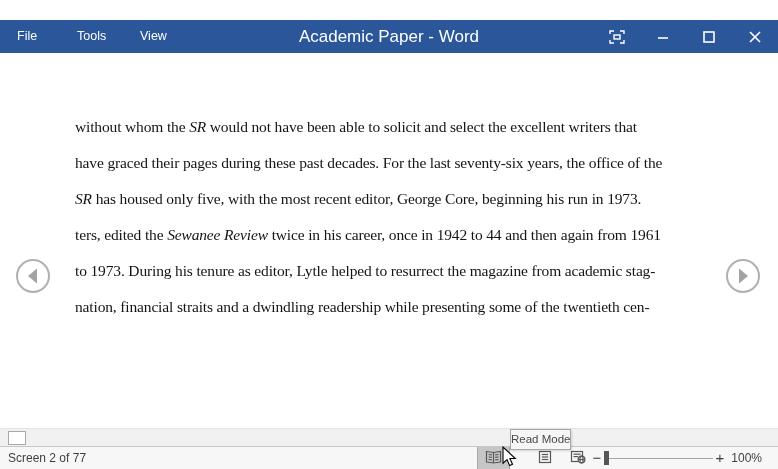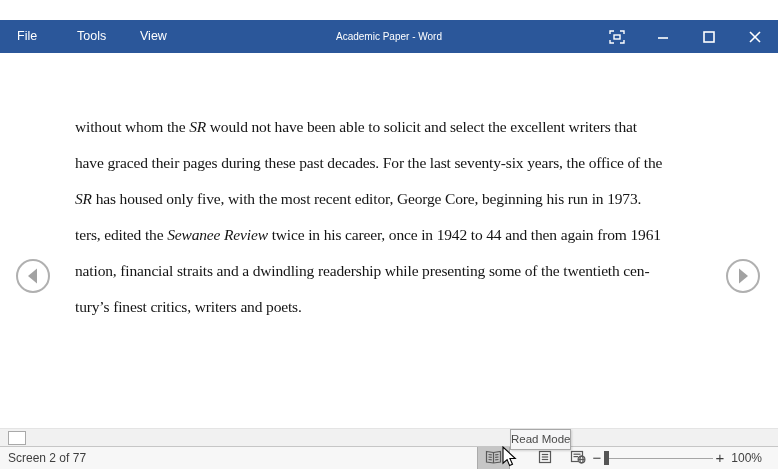--- a/index.html
+++ b/index.html
@@ -8,21 +8,21 @@
   .app { position:relative; width:778px; height:469px; background:#fff; overflow:hidden; }
 
   
   .titlebar { position:absolute; left:0; top:0; width:778px; height:33px; background:#2B579A;margin-top:20px; }
   .menu-item { position:absolute; top:0; height:33px; line-height:33px; color:#fff;
                font-size:12.5px; cursor:default; }
   .menu-file  { left:17px; }
   .menu-tools { left:77px; }
   .menu-view  { left:140px; }
   .win-title { position:absolute; left:0; right:0; top:0; height:33px; line-height:33px;
-               text-align:center; color:#fff; font-size:10px; }
+               text-align:center; color:#fff; font-size:17px; }
   .win-controls { position:absolute; right:0; top:0; height:33px; display:flex; }
   .win-btn { width:46px; height:33px; display:flex; align-items:center; justify-content:center; }
   .win-btn svg { display:block; }
 
   
   .content { position:absolute; left:0; top:33px; width:778px; height:323px; background:#fff;margin-top:44px; }
   .doc-text { position:absolute; left:75px; top:32px; width:650px;
               font-family:"Liberation Serif", serif; font-size:15.5px; letter-spacing:-0.15px;
               color:#141414; }
   .doc-line { height:36px; line-height:36px; white-space:nowrap; }
@@ -116,22 +116,22 @@
       </div>
     </div>
   </div>
 
   <div class="content">
     <div class="doc-text">
         <div class="doc-line"><span>without whom the </span><span class="ital">SR</span><span> would not have been able to solicit and select the excellent writers that</span></div>
         <div class="doc-line"><span>have graced their pages during these past decades. For the last seventy-six years, the office of the</span></div>
         <div class="doc-line"><span class="ital">SR</span><span> has housed only five, with the most recent editor, George Core, beginning his run in 1973.</span></div>
         <div class="doc-line"><span>ters, edited the </span><span class="ital">Sewanee Review</span><span> twice in his career, once in 1942 to 44 and then again from 1961</span></div>
+        <div class="doc-line"><span>to 1973. During his tenure as editor, Lytle helped to resurrect the magazine from academic stag-</span></div>
         <div class="doc-line"><span>nation, financial straits and a dwindling readership while presenting some of the twentieth cen-</span></div>
-        <div class="doc-line"><span>tury’s finest critics, writers and poets.</span></div>
       </div>
 
     <div class="nav-arrow nav-prev">
       <span>
         <svg width="36" height="36" viewBox="0 0 36 36">
           <circle cx="18" cy="18" r="16" fill="none" stroke="#B0B0B0" stroke-width="2"></circle>
           <path d="M22,10.5 L13,18 L22,25.5 Z" fill="#A2A2A2"></path>
         </svg>
       </span>
     </div>

